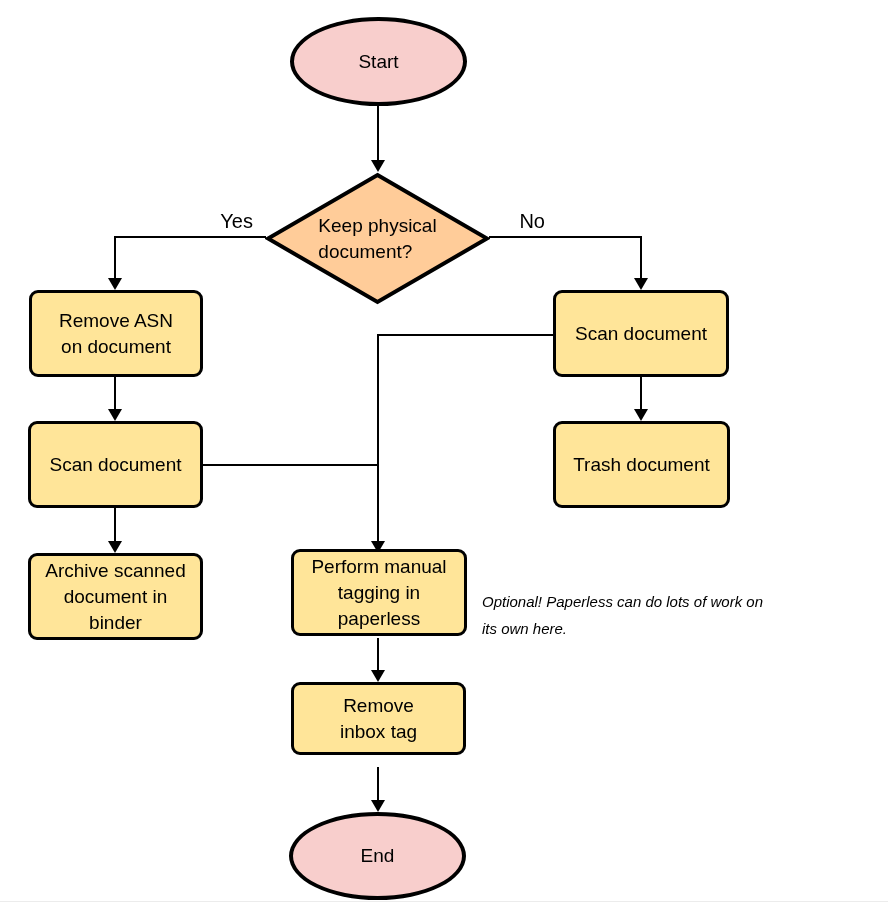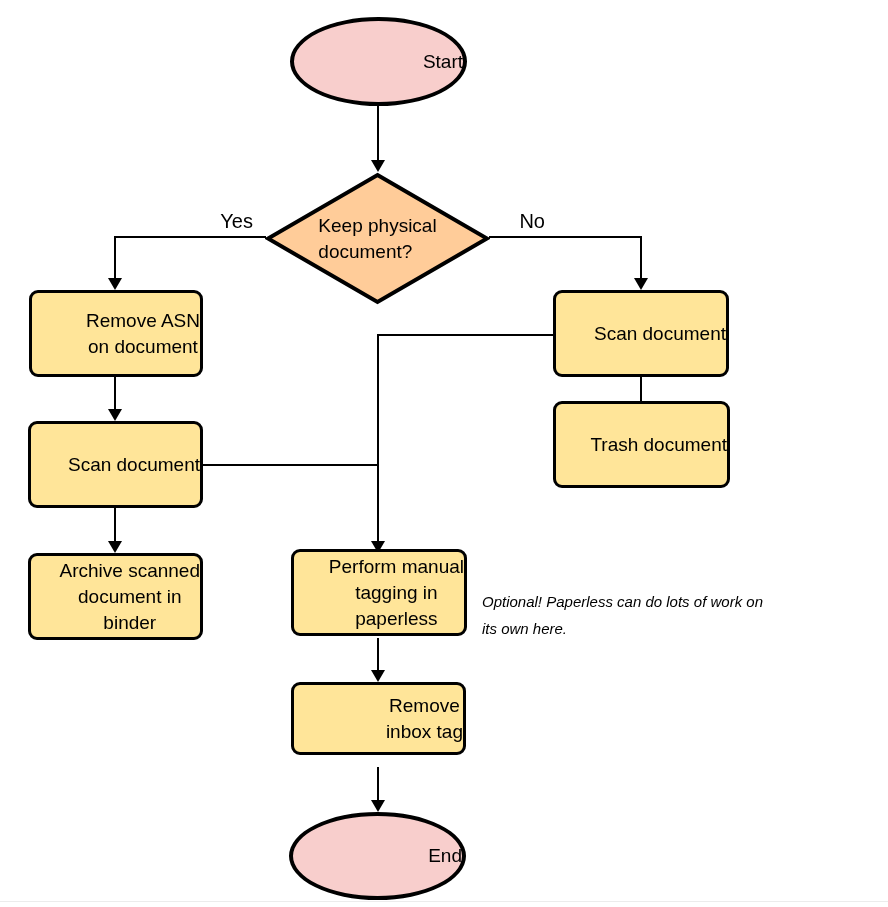--- a/index.html
+++ b/index.html
@@ -14,21 +14,21 @@
     background: var(--background, #ffffff);
     font-family: "Liberation Sans", "DejaVu Sans", sans-serif;
     color: var(--text, #000000);
     overflow: hidden;
   }
   .node {
     position: absolute;
     box-sizing: border-box;
     display: flex;
     align-items: center;
-    justify-content: flex-end;
+    justify-content: center;
     text-align: center;
     font-size: 19px;
     line-height: 26px;
   }
   .process {
     background: var(--process-fill, #ffe599);
     border: 3px solid var(--stroke, #000);
     border-radius: 9px;
   }
   .terminal {
@@ -160,21 +160,21 @@
   <div class="node process" style="left:28px;top:553px;width:175px;height:87px">
     <span class="label">Archive scanned
 document in
 binder</span>
   </div>
 
   <div class="node process" style="left:553px;top:290px;width:176px;height:87px">
     <span class="label">Scan document</span>
   </div>
 
-  <div class="node process" style="left:553px;top:401px;width:177px;height:87px">
+  <div class="node process" style="left:553px;top:421px;width:177px;height:87px">
     <span class="label">Trash document</span>
   </div>
 
   <div class="node process" style="left:291px;top:549px;width:176px;height:87px">
     <span class="label">Perform manual
 tagging in
 paperless</span>
   </div>
 
   <div class="node process" style="left:291px;top:682px;width:175px;height:73px">

